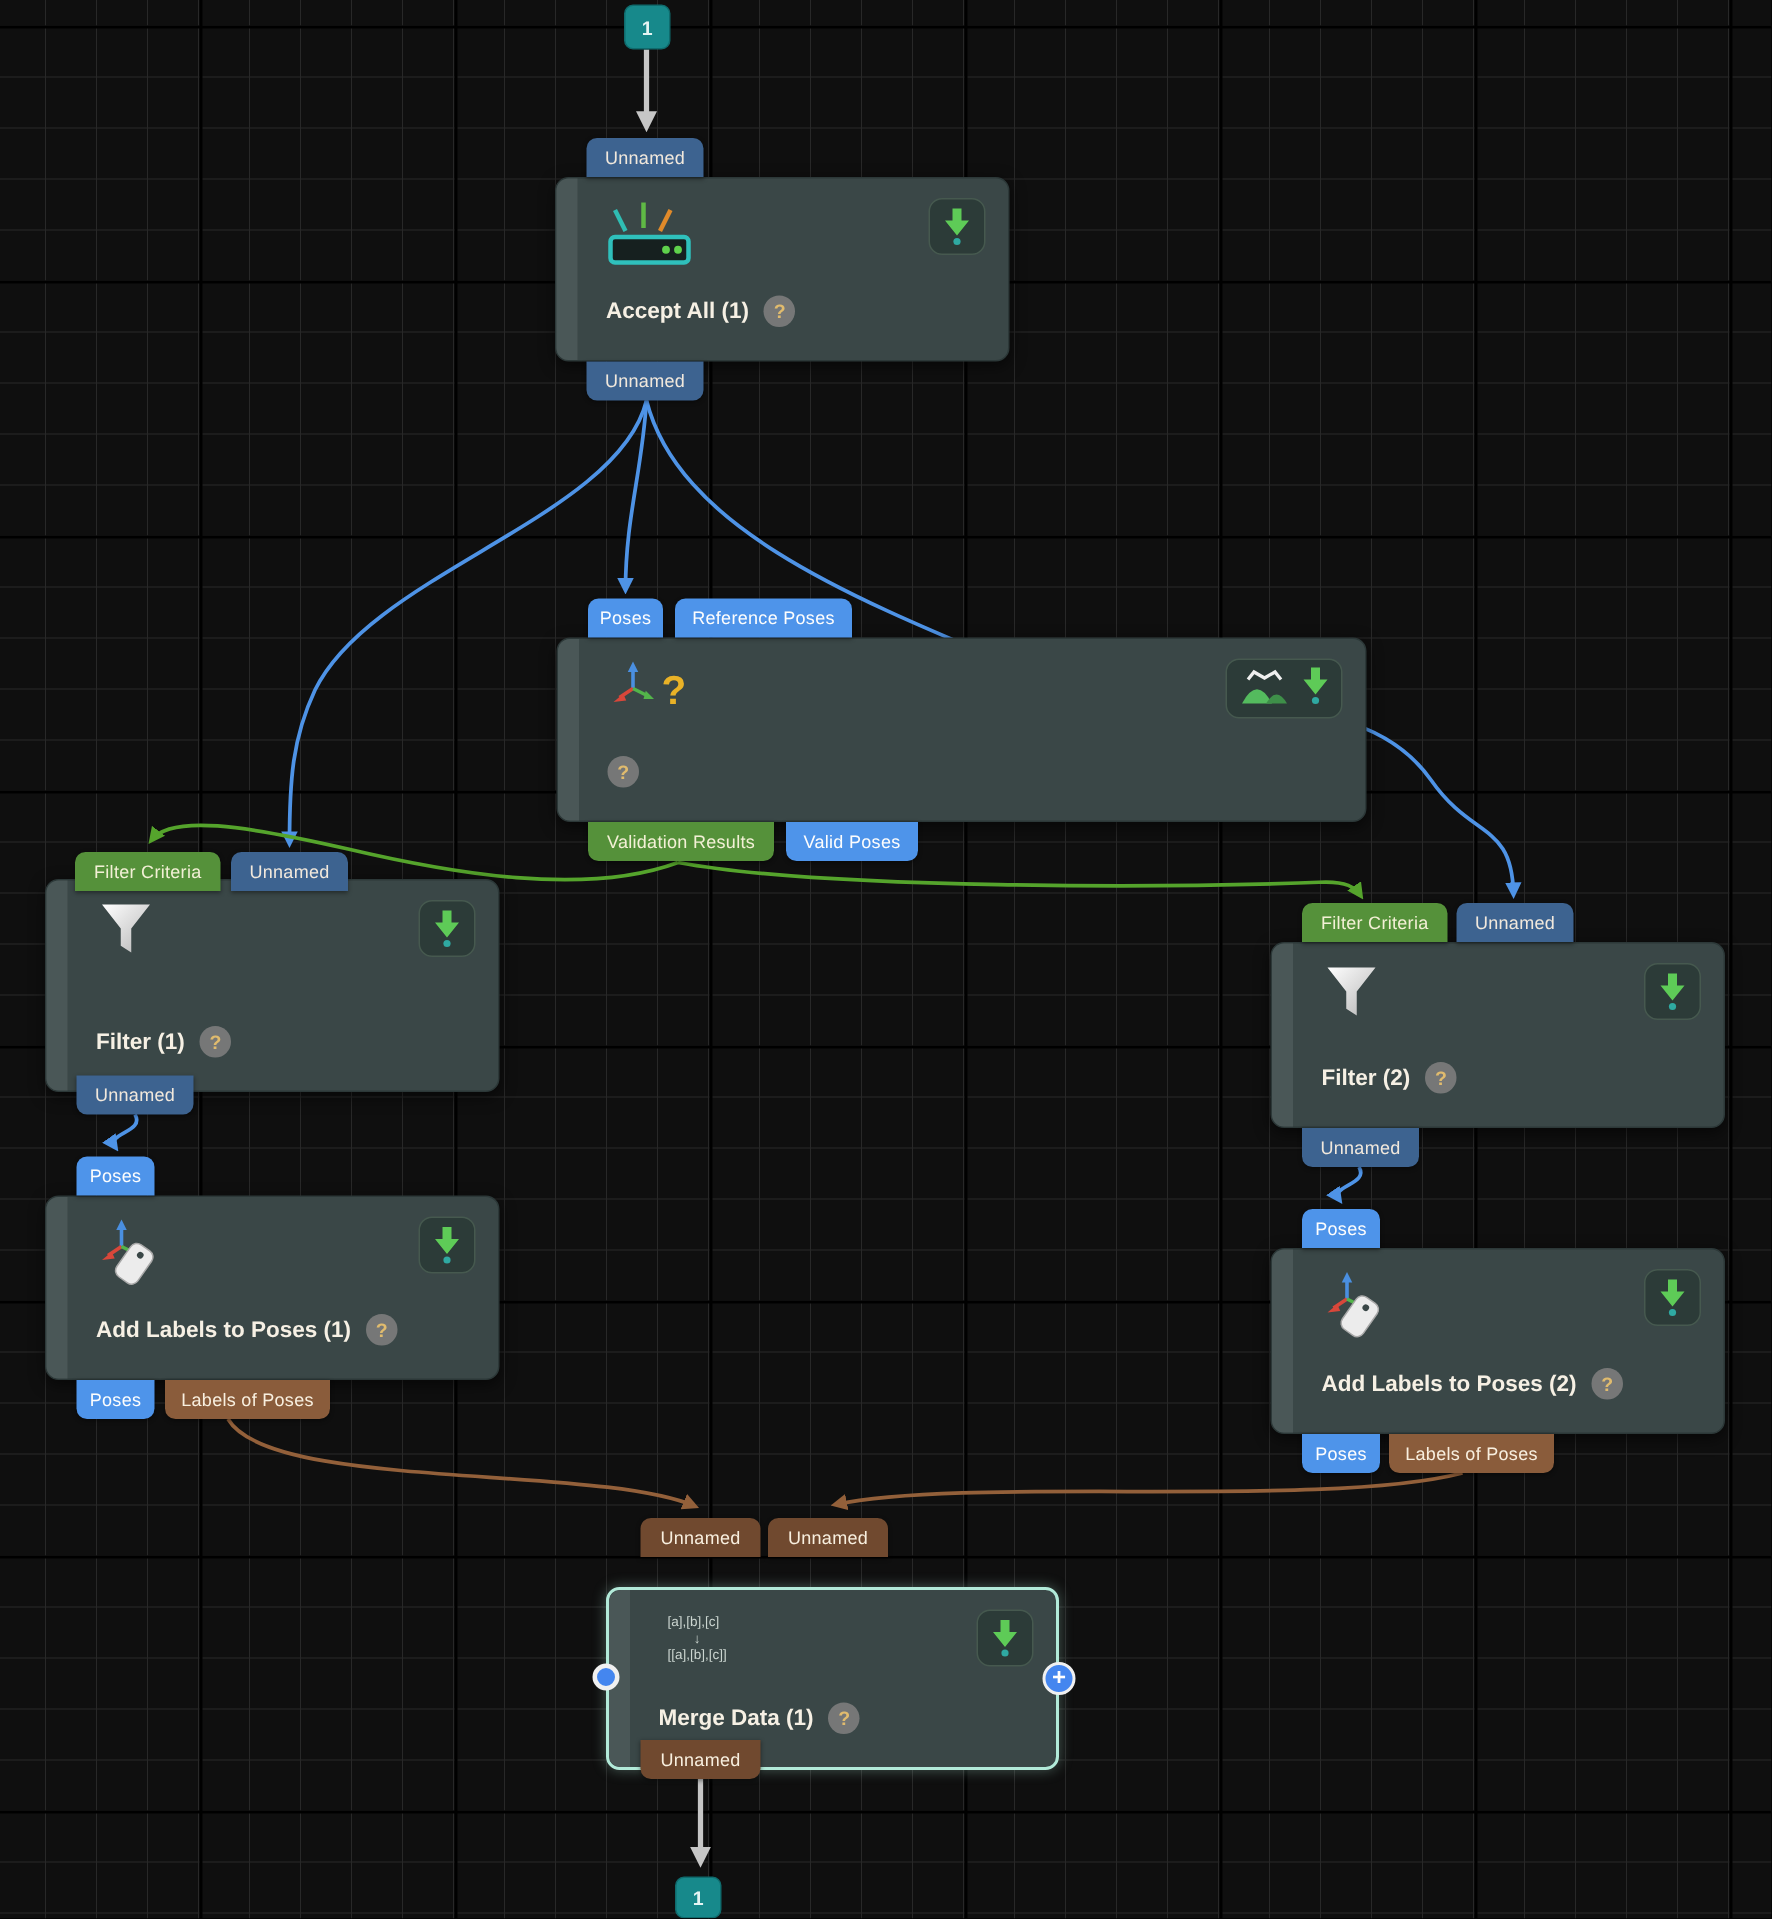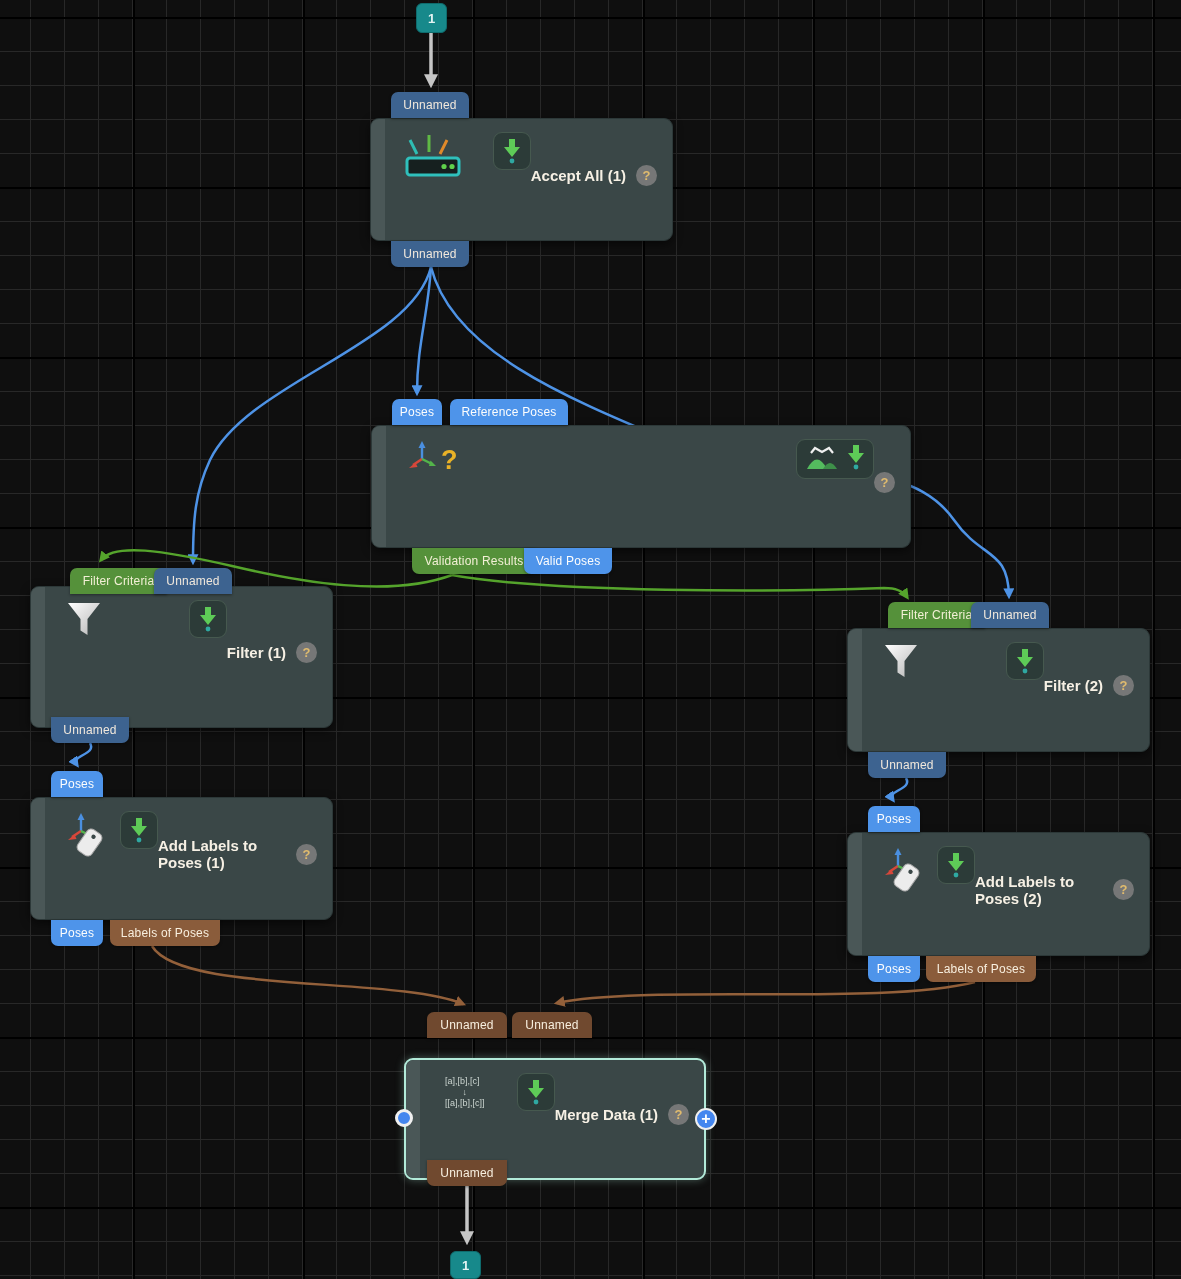--- a/index.html
+++ b/index.html
@@ -26,31 +26,31 @@
 
   .tab{
     position:absolute; height:26px; z-index:3; display:flex; align-items:center; justify-content:center;
     font-size:12px; font-weight:normal; color:#f1e8dc; letter-spacing:.2px;
     border-radius:7px 7px 0 0; padding:0 3px; white-space:nowrap;
     box-shadow:0 1px 3px rgba(0,0,0,.4);
   }
   .tab.out{border-radius:0 0 7px 7px;}
   .tab.steel{background:var(--tab-steel);}
   .tab.blue{background:var(--tab-blue); color:#fdfdfd;}
-  .tab.green{background:var(--tab-green); color:#f3f0d6;margin-left:20px;}
+  .tab.green{background:var(--tab-green); color:#f3f0d6;}
   .tab.brown{background:var(--tab-brown); color:#f8efdf;}
   .tab.browndark{background:var(--tab-brown-dark); color:#f8efdf;}
 
   .node{
     position:absolute; background:var(--node-bg); border-radius:9px; z-index:2;
     box-shadow:0 3px 10px rgba(0,0,0,.55); border:1px solid #2c3838;
   }
   .node .strip{position:absolute; left:0; top:0; bottom:0; width:14px; background:var(--node-strip); border-radius:8px 0 0 8px;}
   .node.selected{border:2px solid var(--selection); box-shadow:0 0 9px rgba(178,234,217,.35);margin-top:20px;}
-  .node-inner{position:absolute; left:14px; right:0; top:0; bottom:0; padding:13px 15px 10px 19px; display:flex; }
+  .node-inner{position:absolute; left:14px; right:0; top:0; bottom:0; padding:13px 15px 10px 19px; display:flex; flex-direction:column;}
   .row-top{display:flex; justify-content:space-between; align-items:flex-start; flex:1;}
   .row-title{display:flex; align-items:center; gap:10px; padding-bottom:12px;}
   .title{font-size:15px; font-weight:bold; color:#f6f0e4;}
   .help{
     width:21px; height:21px; border-radius:50%; background:rgba(126,126,126,.88);
     color:#e0bb6e; font-size:13px; font-weight:bold; display:flex; align-items:center; justify-content:center; flex:0 0 auto;
   }
   .dlbtn,.btngroup{
     background:#2c3b38; border:1px solid #46594f; border-radius:9px;
     display:flex; align-items:center; justify-content:center; cursor:pointer;

